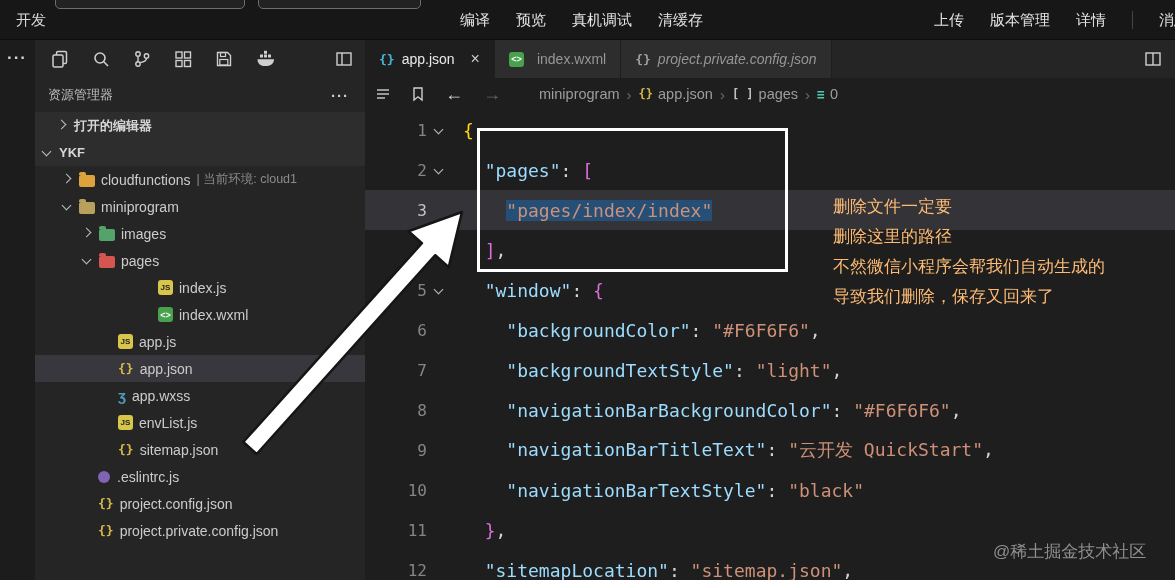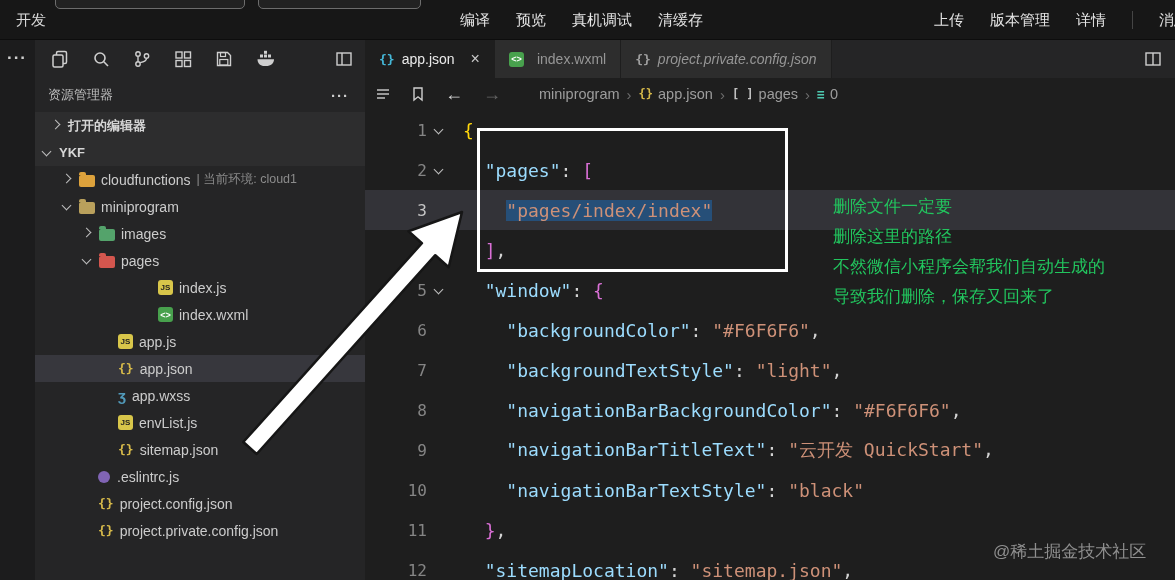--- a/index.html
+++ b/index.html
@@ -98,21 +98,21 @@
   .tk-str { color:#ce9178; }
   .tk-pun { color:#d4d4d4; }
   .tk-b1 { color:#ffd70b; }
   .tk-b2 { color:#da70d6; }
   .sel { background:#264f78; }
 
   
   .hl-box { position:absolute; left:477px; top:128px; width:311px; height:144px; border:3px solid #ffffff;
     z-index:20; pointer-events:none; }
   #arrow-svg { position:absolute; left:0; top:0; z-index:21; pointer-events:none; }
-  .annotation { position:absolute; left:833px; top:192px; z-index:22; color:#22c55e; font-size:17px;
+  .annotation { position:absolute; left:833px; top:192px; z-index:22; color:#fdba74; font-size:17px;
     line-height:30px; white-space:nowrap; }
   .watermark { position:absolute; left:993px; top:540px; color:#8f8f8f; font-size:17px; z-index:22; }
 </style>
 </head>
 <body>
 
 <div class="topbar">
   <span class="devlabel">开发</span>
   <div class="cutbox" id="cutbox1"></div>
   <div class="cutbox" id="cutbox2"></div>
@@ -186,21 +186,21 @@
       </svg>
   </span>
 </div>
 
 <div class="sidebar">
   <div class="explorer-header">
     <span>资源管理器</span>
     <span class="header-more">···</span>
   </div>
   <div id="tree">
-      <div class="tree-row section" style="padding-left: 14px;">
+      <div class="tree-row section" style="padding-left: 20px;">
         <span class="chev col"></span>
         <span class="tree-label">打开的编辑器</span>
       </div>
       <div class="tree-row section" style="padding-left: 5px;">
         <span class="chev exp"></span>
         <span class="tree-label">YKF</span>
       </div>
       <div class="tree-row" style="padding-left: 25px;">
         <span class="chev col"></span>
         <span class="folder-icon" style="--fc: #dda23c;"></span>

